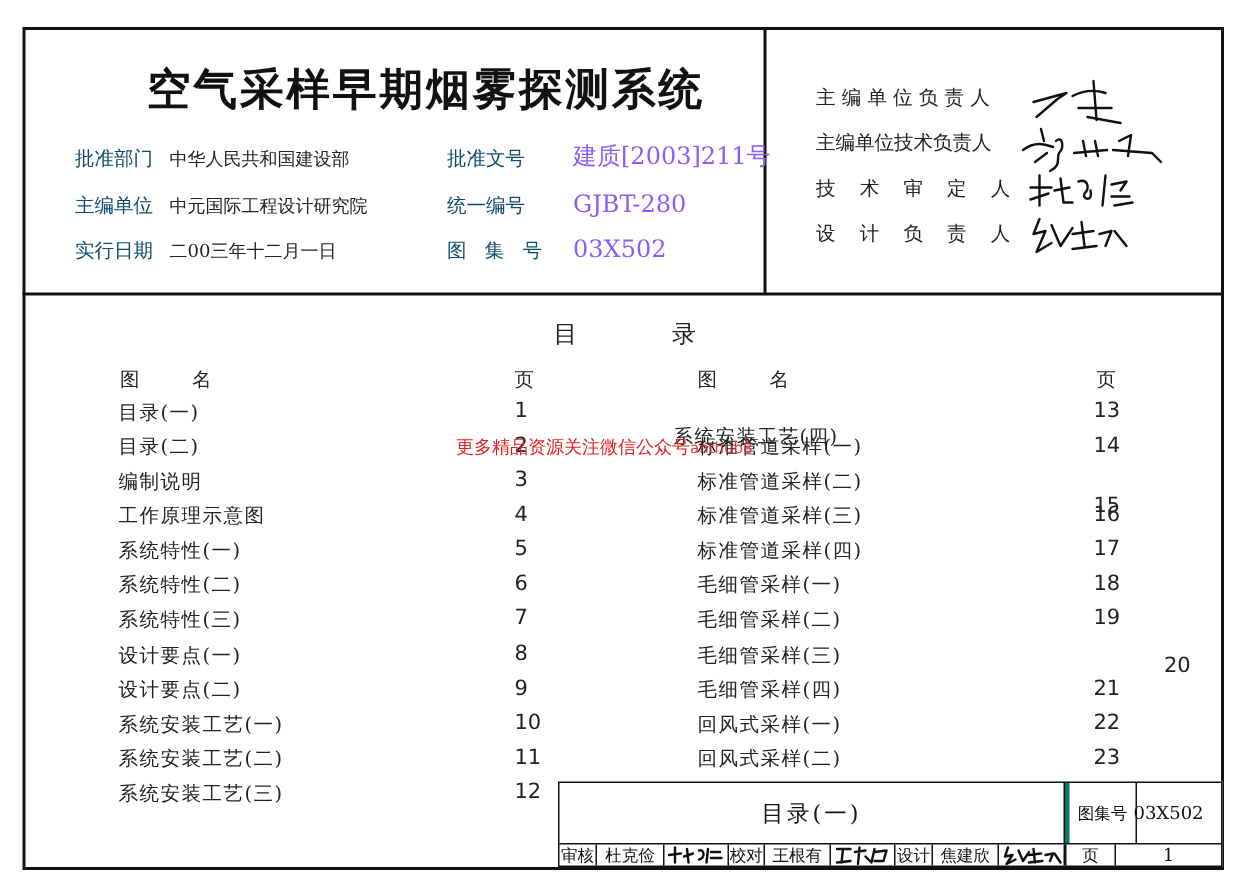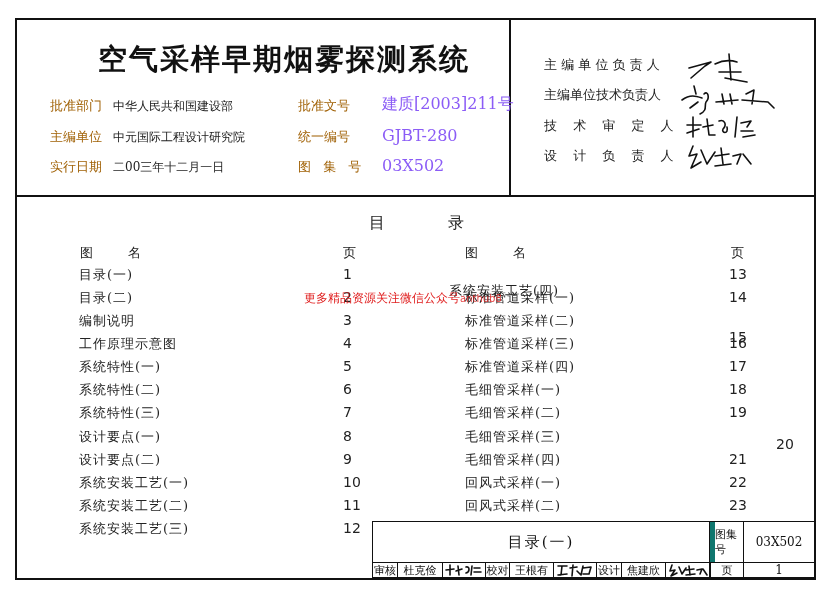--- a/index.html
+++ b/index.html
@@ -5,21 +5,21 @@
   html, body { margin: 0; padding: 0; background: #ffffff; }
   body { width: 834px; height: 590px; position: relative; overflow: hidden;
          font-family: "DejaVu Serif", "Liberation Serif", serif; color: #1a1a1a; }
   .abs { position: absolute; white-space: nowrap; }
   .frame { position: absolute; left: 15px; top: 18px; width: 797px; height: 558px;
            border: 2px solid #111; box-sizing: content-box; }
   .vline { position: absolute; background: #111; }
   .hline { position: absolute; background: #111; }
   .title { font-family: "DejaVu Sans", "Liberation Sans", sans-serif; font-weight: bold;
            font-size: 29px; letter-spacing: 2px; color: #111; }
-  .meta-label { font-size: 13px; letter-spacing: 0px; color: #a16207; }
+  .meta-label { font-size: 13px; letter-spacing: 0px; color: #0c4a6e; }
   .meta-value-cn { font-size: 12px; color: #222; }
   .meta-value { font-size: 16px; color: #8b5cf6; font-family: "DejaVu Serif", "Liberation Serif", serif; }
   .resp-label { font-size: 13px; color: #222; }
   .toc-heading { font-size: 16px; color: #222; }
   .toc-col-head { font-size: 13px; color: #222; }
   .toc-item { font-size: 13px; color: #222; letter-spacing: 1px; }
   .toc-page { font-size: 14px; color: #222; font-family: "DejaVu Sans", "Liberation Sans", sans-serif; }
   .watermark { font-size: 12px; color: #e02020; font-family: "DejaVu Sans", "Liberation Sans", sans-serif; }
   .tb { position: absolute; left: 372px; top: 521px; width: 443px; height: 57px;
         border: 1.5px solid #111; box-sizing: border-box; background: #fff; }
@@ -146,21 +146,21 @@
   <div class="abs toc-page" style="left:729px; top:497px;">23</div>
 </div>
 
 <div class="abs watermark" style="left:304px; top:290px;">
   <span>更多精品资源关注微信公众号</span><span style="font-size:10px; opacity:0.85;">anthub8</span>
 </div>
 
 <div class="tb">
 
   <div class="tb-cell tb-title" style="left:0; top:0; width:337px; height:40px;">目录(一)</div>
-  <div class="tb-cell" style="left:337px; top:0; width:34px; height:40px; border-left:5px solid #0f766e;">图集号</div>
+  <div class="tb-cell" style="left:337px; top:0; width:48px; height:40px; border-left:3px solid #0f766e;">图集号</div>
   <div class="tb-cell" style="left:371px; top:0; width:70px; height:40px; border-right:none; font-size:12px;">03X502</div>
 
   <div class="hline" style="left:0; top:40px; width:441px; height:1px;"></div>
 
   <div class="tb-cell" style="left:0; top:41px; width:25px; height:14px;">审核</div>
   <div class="tb-cell" style="left:25px; top:41px; width:45px; height:14px;">杜克俭</div>
   <div class="tb-cell" style="left:70px; top:41px; width:43px; height:14px;">
     <svg class="sig" width="40" height="14" viewBox="0 0 40 14">
       <path d="M2 7 L10 6 M6 2 L6 12 M12 8 L18 6 M14 3 L15 12 M22 4 C26 3 26 9 22 10 M28 3 L27 12 M30 5 L36 5 M30 9 L37 9"></path>
     </svg>

